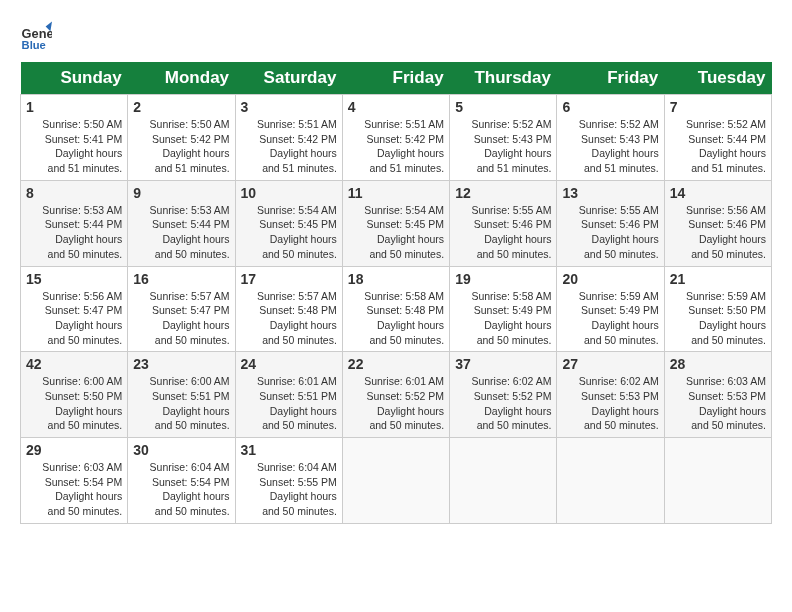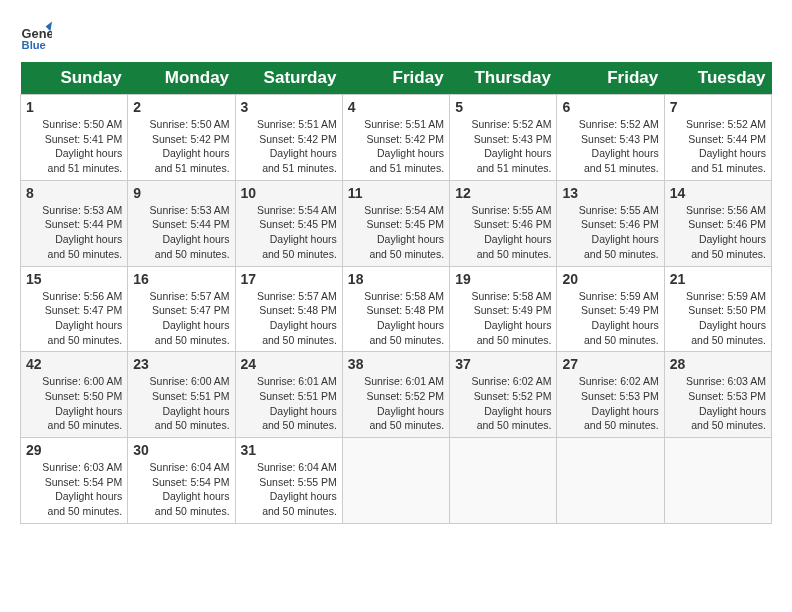--- a/index.html
+++ b/index.html
@@ -206,21 +206,21 @@
         </td>
         <td>
           <span class="day-number">23</span>
           <div class="day-info">Sunrise: 6:00 AM<br>Sunset: 5:51 PM<br>Daylight hours<br>and 50 minutes.</div>
         </td>
         <td>
           <span class="day-number">24</span>
           <div class="day-info">Sunrise: 6:01 AM<br>Sunset: 5:51 PM<br>Daylight hours<br>and 50 minutes.</div>
         </td>
         <td>
-          <span class="day-number">38</span>
+          <span class="day-number">22</span>
           <div class="day-info">Sunrise: 6:01 AM<br>Sunset: 5:52 PM<br>Daylight hours<br>and 50 minutes.</div>
         </td>
         <td>
           <span class="day-number">37</span>
           <div class="day-info">Sunrise: 6:02 AM<br>Sunset: 5:52 PM<br>Daylight hours<br>and 50 minutes.</div>
         </td>
         <td>
           <span class="day-number">27</span>
           <div class="day-info">Sunrise: 6:02 AM<br>Sunset: 5:53 PM<br>Daylight hours<br>and 50 minutes.</div>
         </td>

